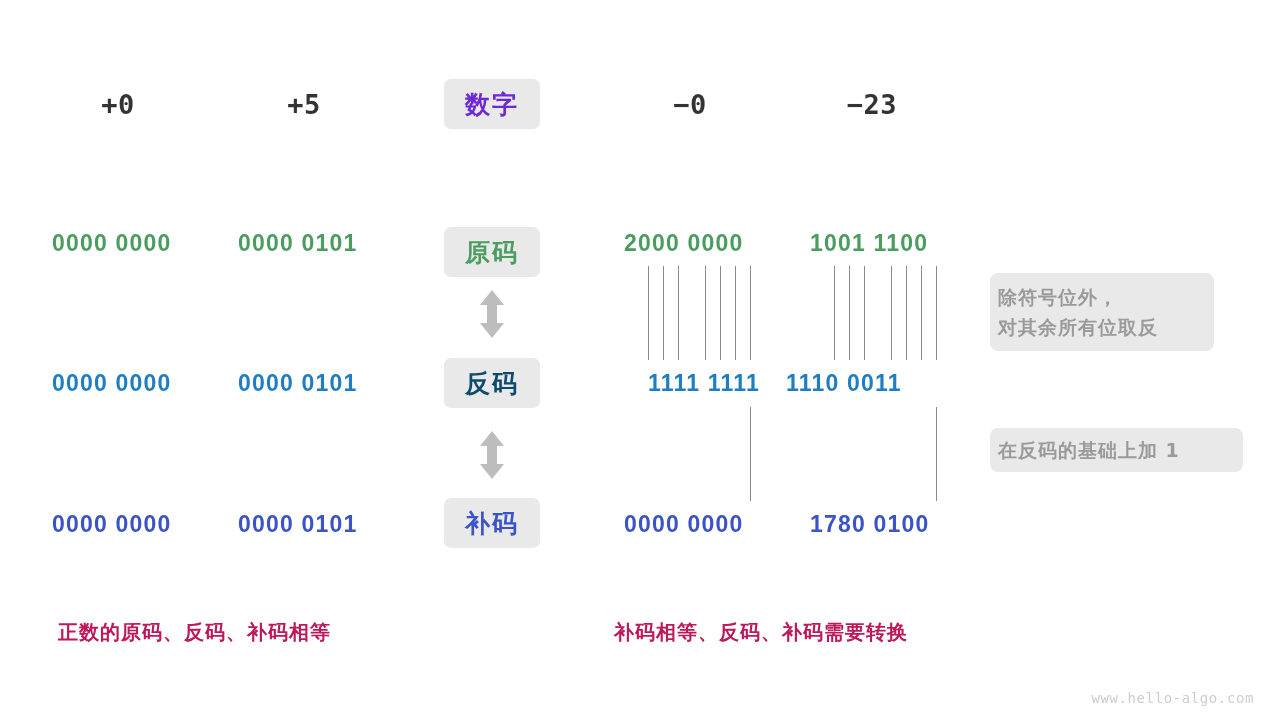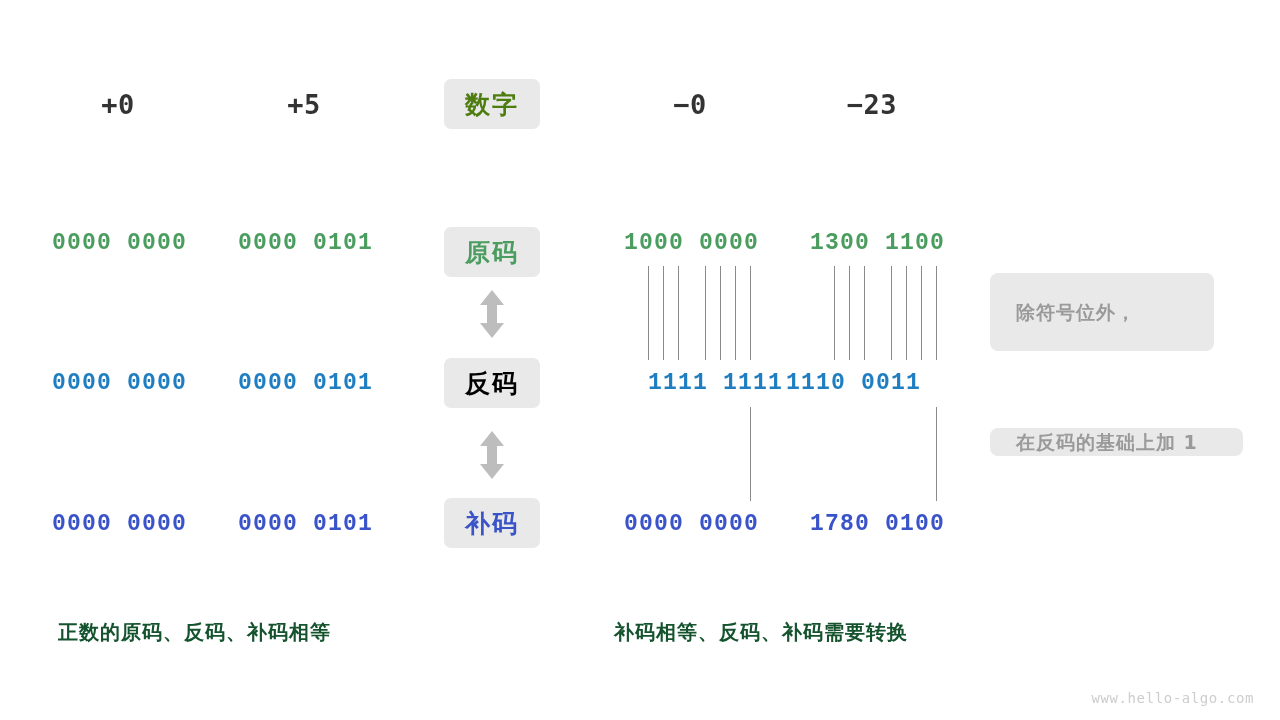--- a/index.html
+++ b/index.html
@@ -42,29 +42,29 @@
     display: flex;
     align-items: center;
     justify-content: center;
     font-size: 25px;
     font-weight: bold;
     letter-spacing: 2px;
     width: 96px;
     height: 50px;
     left: 444px;
   }
-  .chip-num   { color: #4d7c0f; }
+  .chip-num   { color: #6d28d9; }
   .chip-sign  { color: #4a9c5f; }
-  .chip-ones  { color: #000000; }
+  .chip-ones  { color: #0c4a6e; }
   .chip-twos  { color: #3a53c8; }
 
   
   .bits {
     position: absolute;
-    font-family: Liberation Mono, monospace;
+    font-family: Liberation Sans, sans-serif;
     font-size: 23px;
     font-weight: bold;
     letter-spacing: 1.2px;
     white-space: pre;
   }
   .bits.green { color: #4a9c5f; }
   .bits.blue  { color: #1f7ec2; }
   .bits.navy  { color: #3a53c8; }
 
   
@@ -87,28 +87,28 @@
     background: #e9e9e9;
     border-radius: 8px;
     color: #9a9a9a;
     font-size: 19px;
     font-weight: bold;
     line-height: 30px;
     letter-spacing: 1px;
     display: flex;
     flex-direction: column;
     justify-content: center;
-    padding: 0 26px;
+    padding: 0 8px;
     box-sizing: border-box;
   }
 
   
   .caption {
     position: absolute;
-    color: #14532d;
+    color: #be185d;
     font-size: 20px;
     font-weight: bold;
     letter-spacing: 1px;
     white-space: pre;
   }
 
   
   .watermark {
     position: absolute;
     right: 26px;
@@ -147,23 +147,23 @@
 <div class="dbl-arrow" style="left:477px; top:430px;">
   <svg width="30" height="50" viewBox="0 0 30 50" xmlns="http://www.w3.org/2000/svg">
     <path d="M15 1 L27 16 L20 16 L20 34 L27 34 L15 49 L3 34 L10 34 L10 16 L3 16 Z" fill="#bdbdbd"></path>
   </svg>
 </div>
 
 <div class="bits green" style="left:52px; top:230px;">0000 0000</div>
 
 <div class="bits green" style="left:238px; top:230px;">0000 0101</div>
 
-<div class="bits green" style="left:624px; top:230px;">1000 0000</div>
-
-<div class="bits green" style="left:810px; top:230px;">1300 1100</div>
+<div class="bits green" style="left:624px; top:230px;">2000 0000</div>
+
+<div class="bits green" style="left:810px; top:230px;">1001 1100</div>
 
 <div class="bits blue" style="left:52px; top:370px;">0000 0000</div>
 
 <div class="bits blue" style="left:238px; top:370px;">0000 0101</div>
 
 <div class="bits blue" style="left:648px; top:370px;">1111 1111</div>
 
 <div class="bits blue" style="left:786px; top:370px;">1110 0011</div>
 
 <div class="bits navy" style="left:52px; top:511px;">0000 0000</div>
@@ -188,23 +188,24 @@
 <div class="vline" style="left:891px;  top:266px; height:94px;"></div>
 <div class="vline" style="left:906px;  top:266px; height:94px;"></div>
 <div class="vline" style="left:921px;  top:266px; height:94px;"></div>
 <div class="vline" style="left:936px;  top:266px; height:94px;"></div>
 
 <div class="vline" style="left:750px; top:407px; height:94px;"></div>
 <div class="vline" style="left:936px; top:407px; height:94px;"></div>
 
 <div class="callout" style="left:990px; top:273px; width:224px; height:78px;">
   <span>除符号位外，</span>
-</div>
-
-<div class="callout" style="left:990px; top:428px; width:253px; height:28px;">
+  <span>对其余所有位取反</span>
+</div>
+
+<div class="callout" style="left:990px; top:428px; width:253px; height:44px;">
   <span>在反码的基础上加 1</span>
 </div>
 
 <div class="caption" style="left:58px; top:619px;">正数的原码、反码、补码相等</div>
 
 <div class="caption" style="left:614px; top:619px;">补码相等、反码、补码需要转换</div>
 
 <div class="watermark">www.hello-algo.com</div>
 
 </body></html>

